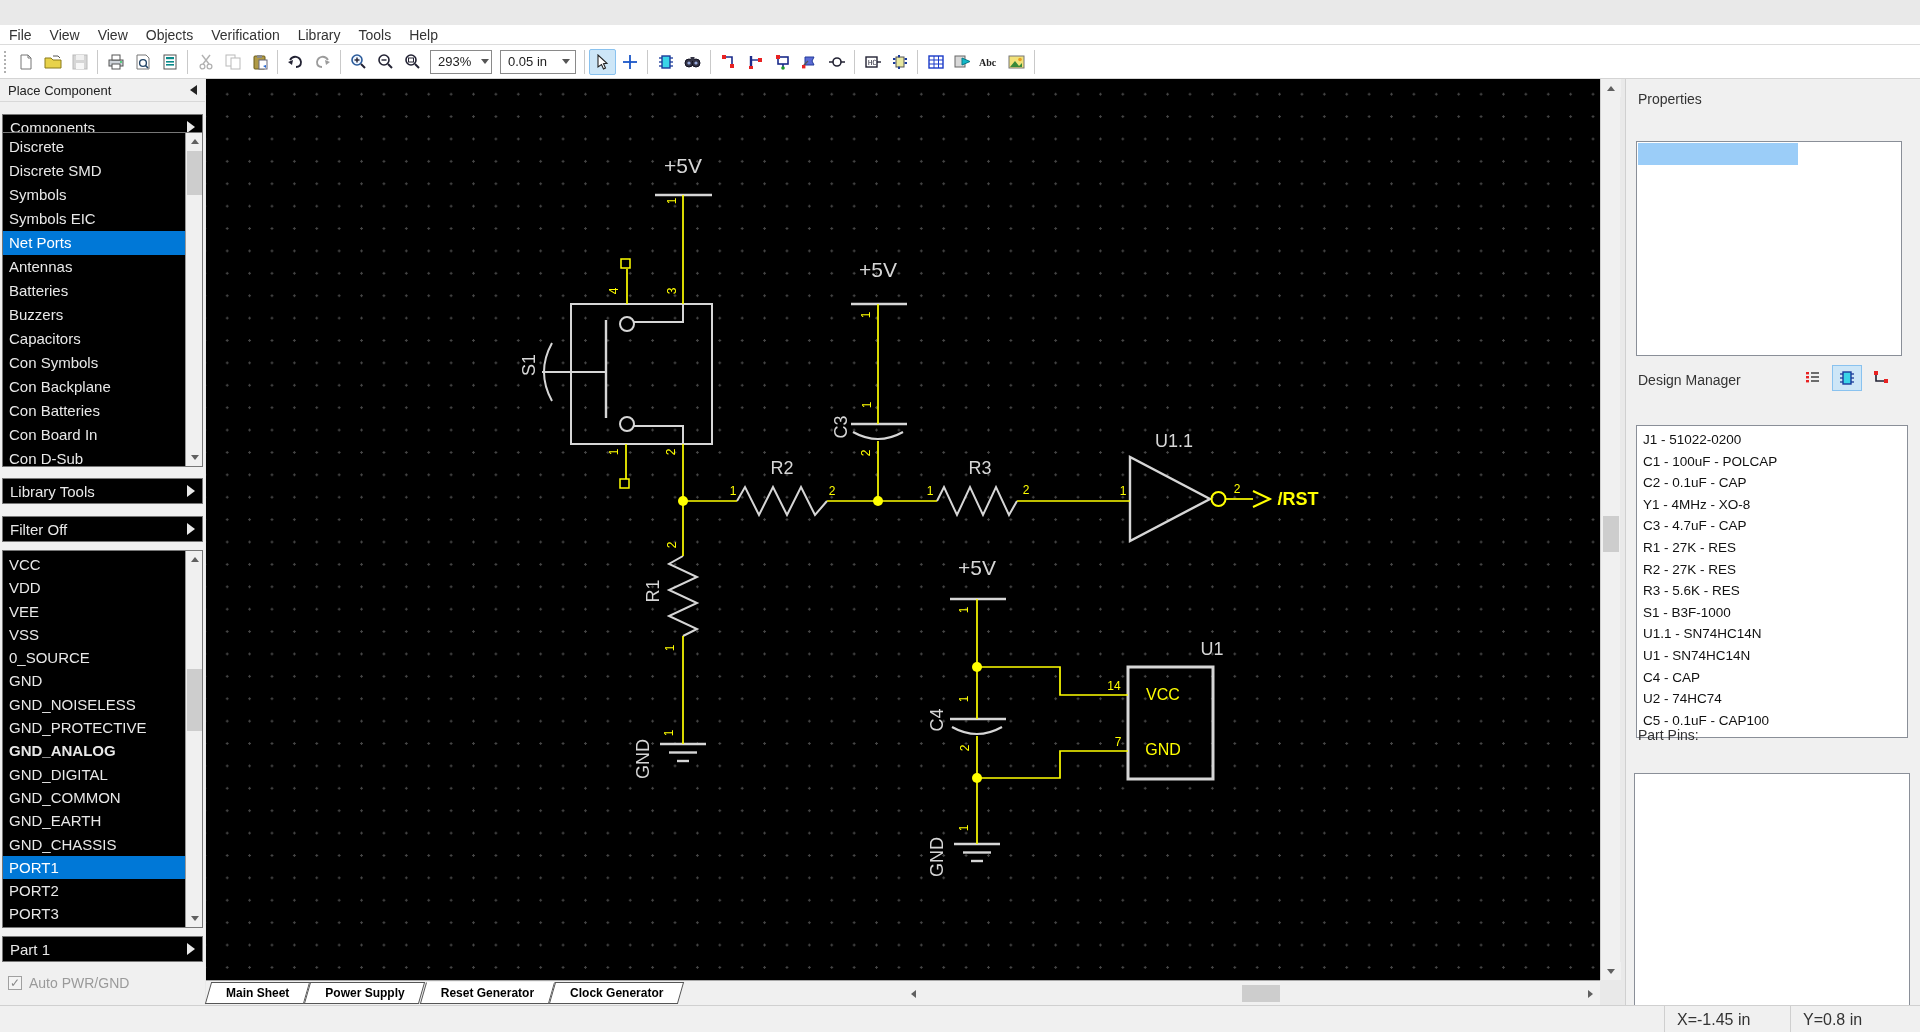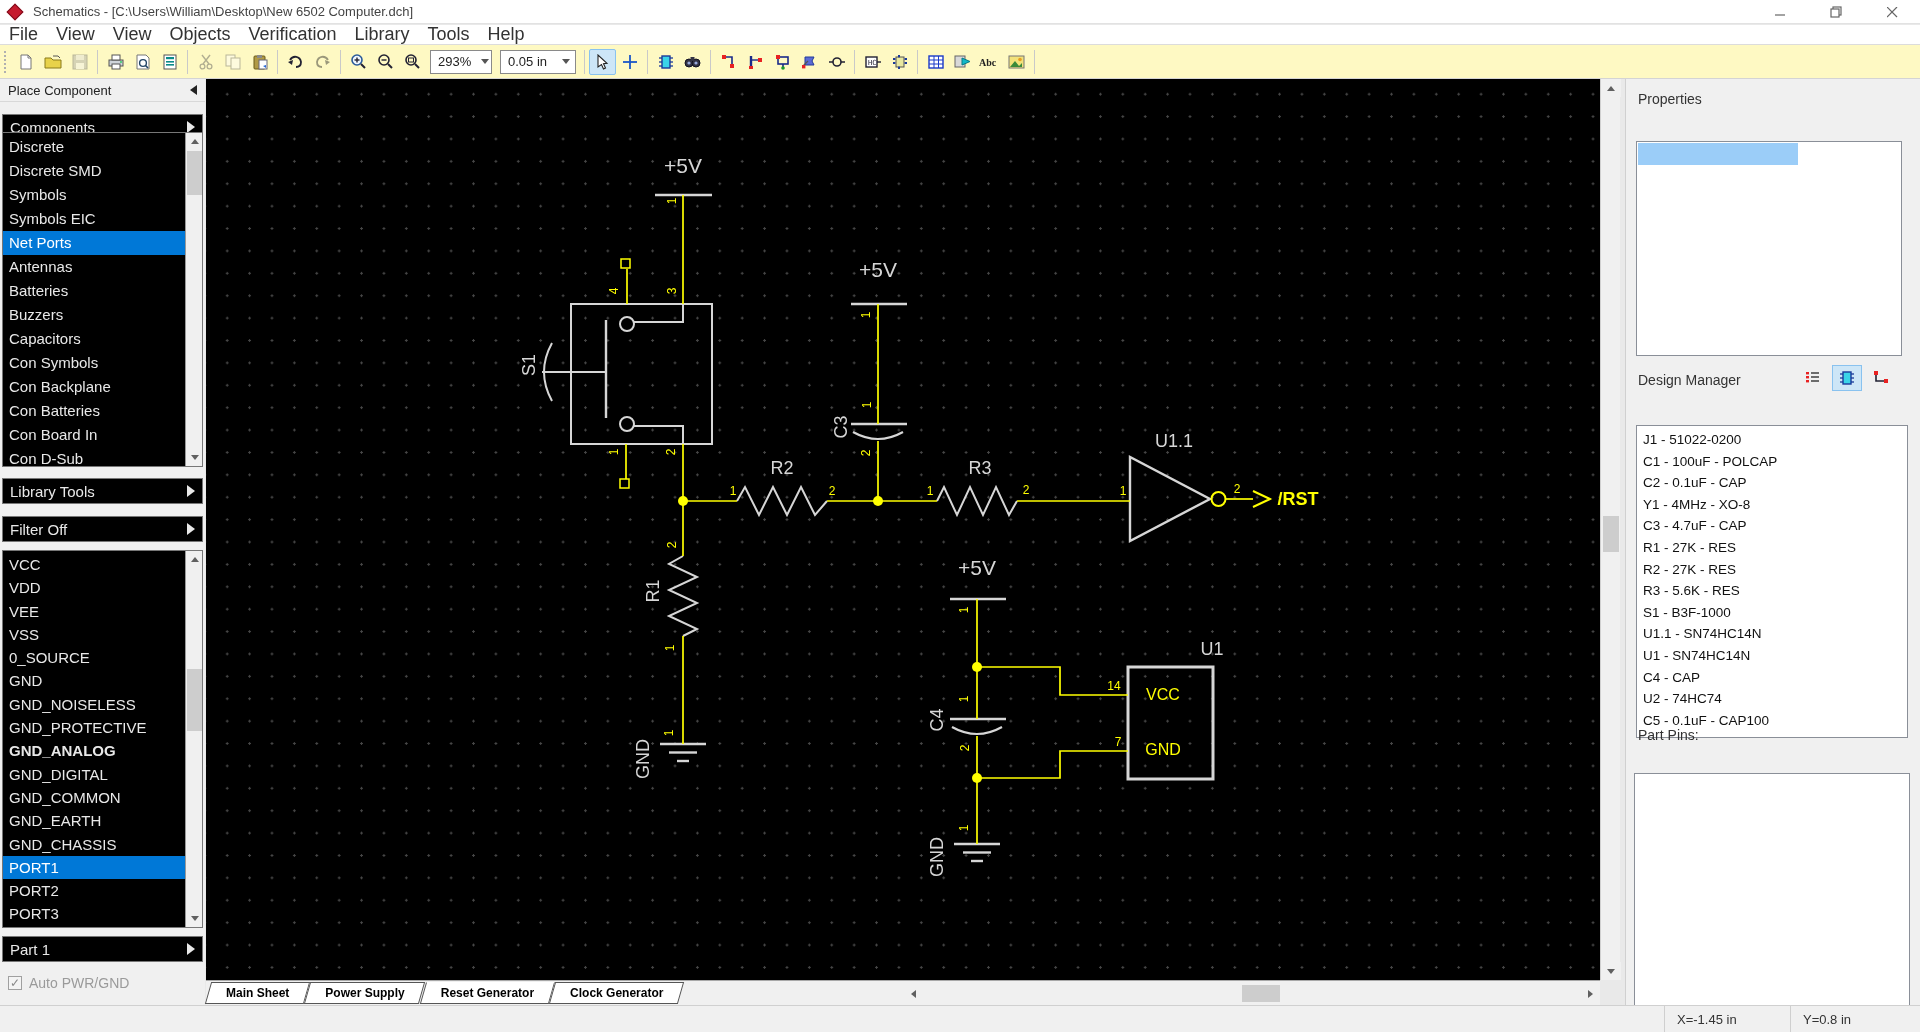--- a/index.html
+++ b/index.html
@@ -9,24 +9,24 @@
   
   .titlebar { position:absolute; left:0; top:0; width:1920px; height:24px; background:#ffffff; display:flex; align-items:center; border-bottom:1px solid #e2e2e2;}
   .app-icon { width:12px; height:12px; background:#c61a2e; border:1px solid #7e0d1c; transform:rotate(45deg); margin-left:9px; }
   .title-text { margin-left:12px; font-size:13px; color:#444; }
   .win-controls { position:absolute; right:0; top:0; height:24px; display:flex; }
   .win-btn { width:56px; height:24px; display:flex; align-items:center; justify-content:center; color:#555; }
   .win-btn svg { stroke:#666; stroke-width:1.2; fill:none; }
 
   
   .menubar { position:absolute; left:0; top:25px; width:1920px; height:20px; background:#ffffff; display:flex; align-items:center; border-bottom:1px solid #dcdcdc; }
-  .menu-item { font-size:18px; color:#333; padding:2px 9px; }
-
-  
-  .toolbar { position:absolute; left:0; top:45px; width:1920px; height:34px; background:#fef9c3; border-bottom:1px solid #d4d4d4; display:flex; align-items:center; }
+  .menu-item { font-size:14px; color:#333; padding:2px 9px; }
+
+  
+  .toolbar { position:absolute; left:0; top:45px; width:1920px; height:34px; background:#ffffff; border-bottom:1px solid #d4d4d4; display:flex; align-items:center; }
   .grip { width:5px; height:24px; margin:0 4px 0 3px; background-image:radial-gradient(#b0b0b0 1px, transparent 1px); background-size:4px 4px; }
   .tb-btn { width:27px; height:26px; display:flex; align-items:center; justify-content:center; border:1px solid transparent; border-radius:2px; }
   .tb-btn.sel { background:#cde6f7; border-color:#89c2ef; }
   .tb-sep { width:1px; height:24px; background:#c9c9c9; margin:0 4px; }
   .combo { height:24px; background:#fff; border:1px solid #8a8a8a; display:flex; align-items:center; justify-content:space-between; font-size:13px; color:#222; padding:0 5px 0 7px; margin:0 4px; }
   .combo .caret { width:0; height:0; border-left:4px solid transparent; border-right:4px solid transparent; border-top:5px solid #555; margin-left:10px; }
   .dis { opacity:.45; filter:grayscale(1); }
 
   
   .sidebar { position:absolute; left:0; top:79px; width:205px; height:926px; background:#f0f0f0; }
@@ -81,51 +81,28 @@
   .rpanel { position:absolute; left:1625px; top:79px; width:295px; height:926px; background:#f0f0f0; border-left:1px solid #d0d0d0; }
   .rp-title { position:absolute; font-size:14px; color:#333; }
   .white-box { position:absolute; background:#fff; border:1px solid #8a8f98;margin-top:24px; }
   .blue-row { position:absolute; left:1px; top:1px; width:160px; height:22px; background:#9bcdf8; }
   .dm-icons { position:absolute; display:flex; align-items:center; }
   .dm-btn { width:30px; height:26px; display:flex; align-items:center; justify-content:center; border:1px solid transparent; margin-left:4px; }
   .dm-btn.sel { background:#cde6f7; border-color:#89c2ef; }
   .dm-row { height:21.6px; line-height:21.6px; font-size:13.5px; color:#111; padding-left:6px; white-space:nowrap; }
 
   
-  .statusbar { position:absolute; left:0; top:1005px; width:1920px; height:27px; background:#f0f0f0; border-top:1px solid #d0d0d0; font-size:13px; color:#333; }
+  .statusbar { position:absolute; left:0; top:1005px; width:1920px; height:27px; background:#f0f0f0; border-top:1px solid #d0d0d0; font-size:16px; color:#333; }
   .sb-cell { position:absolute; top:0; height:27px; display:flex; align-items:center; padding-left:12px; border-left:1px solid #cfcfcf; }
 </style>
 </head>
 <body>
 
 <div class="app">
 
-  <div class="titlebar">
-    <div class="app-icon"></div>
-    <div class="title-text">Schematics - [C:\Users\William\Desktop\New 6502 Computer.dch]</div>
-    <div class="win-controls">
-      <div class="win-btn">
-          <svg width="11" height="11">
-            <line x1="0" y1="8" x2="10" y2="8"></line>
-          </svg>
-        </div>
-      <div class="win-btn">
-          <svg width="12" height="12">
-            <rect x="3" y="1" width="8" height="8"></rect>
-            <rect x="1" y="3" width="8" height="8" style="fill:#fff"></rect>
-          </svg>
-        </div>
-      <div class="win-btn">
-          <svg width="11" height="11">
-            <line x1="0" y1="0" x2="10" y2="10"></line>
-            <line x1="10" y1="0" x2="0" y2="10"></line>
-          </svg>
-        </div>
-    </div>
-  </div>
 
   <div class="menubar">
 
   <div class="menu-item">File</div>
       <div class="menu-item">View</div>
       <div class="menu-item">View</div>
       <div class="menu-item">Objects</div>
       <div class="menu-item">Verification</div>
       <div class="menu-item">Library</div>
       <div class="menu-item">Tools</div>

